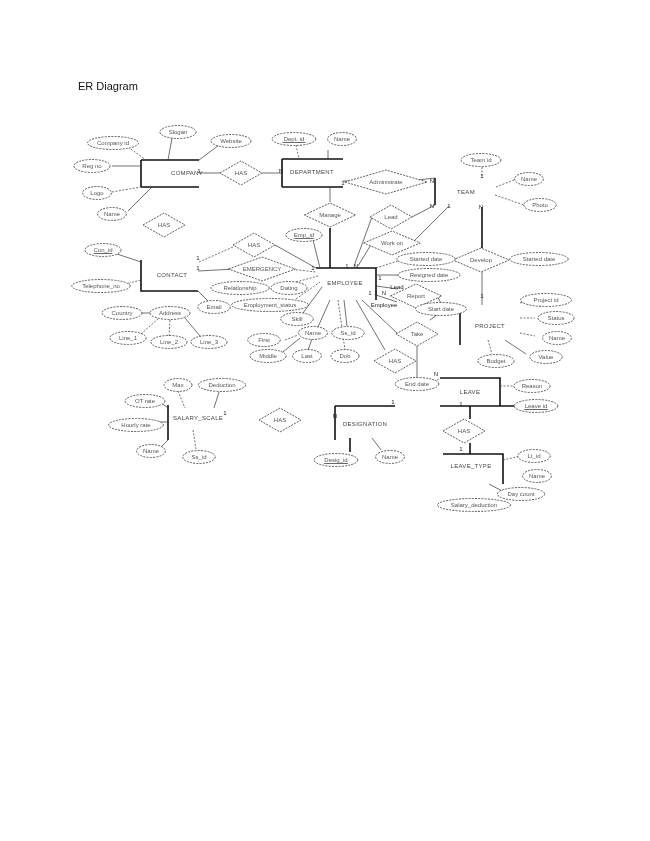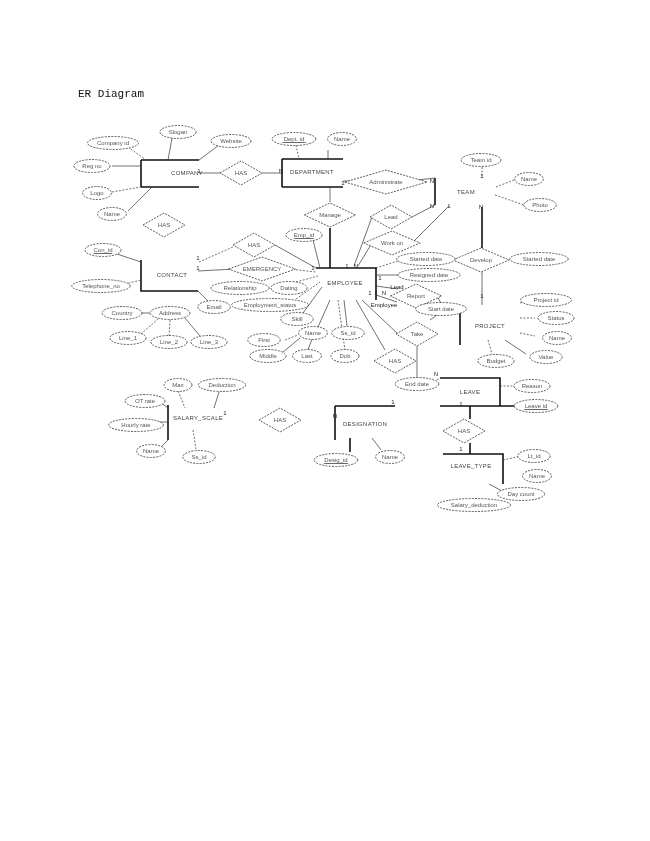--- a/index.html
+++ b/index.html
@@ -1,17 +1,17 @@
 <!DOCTYPE html>
 <html><head>
 <meta charset="utf-8">
 <style>
   html, body { margin:0; padding:0; background:#ffffff; }
   body { width:650px; height:841px; position:relative; overflow:hidden; font-family:"Liberation Sans", sans-serif; }
-  .page-title { position:absolute; left:78px; top:88px; font-size:11px; color:#111; font-family:Liberation Mono, monospace; }
+  .page-title { position:absolute; left:78px; top:80px; font-size:11px; color:#111; font-family:Liberation Sans, sans-serif; }
   svg { position:absolute; left:0; top:0; }
   svg text { font-family:"Liberation Sans", sans-serif; font-size:6px; fill:#555; }
   .attr ellipse { fill:#fff; stroke:#333; stroke-width:0.8; stroke-dasharray:2 1.2; }
   .rel polygon { fill:#fff; stroke:#333; stroke-width:0.8; stroke-dasharray:2 1.2; }
   .ent-line { stroke:#111; stroke-width:1.6; fill:none; }
   .link { stroke:#333; stroke-width:0.7; fill:none; }
   .dlink { stroke:#333; stroke-width:0.7; fill:none; stroke-dasharray:2 1.5; }
   .card { font-size:6px; fill:#222; }
   .ent-label { font-size:6px; fill:#444; letter-spacing:0.3px; }
   .uline { text-decoration:underline; }

